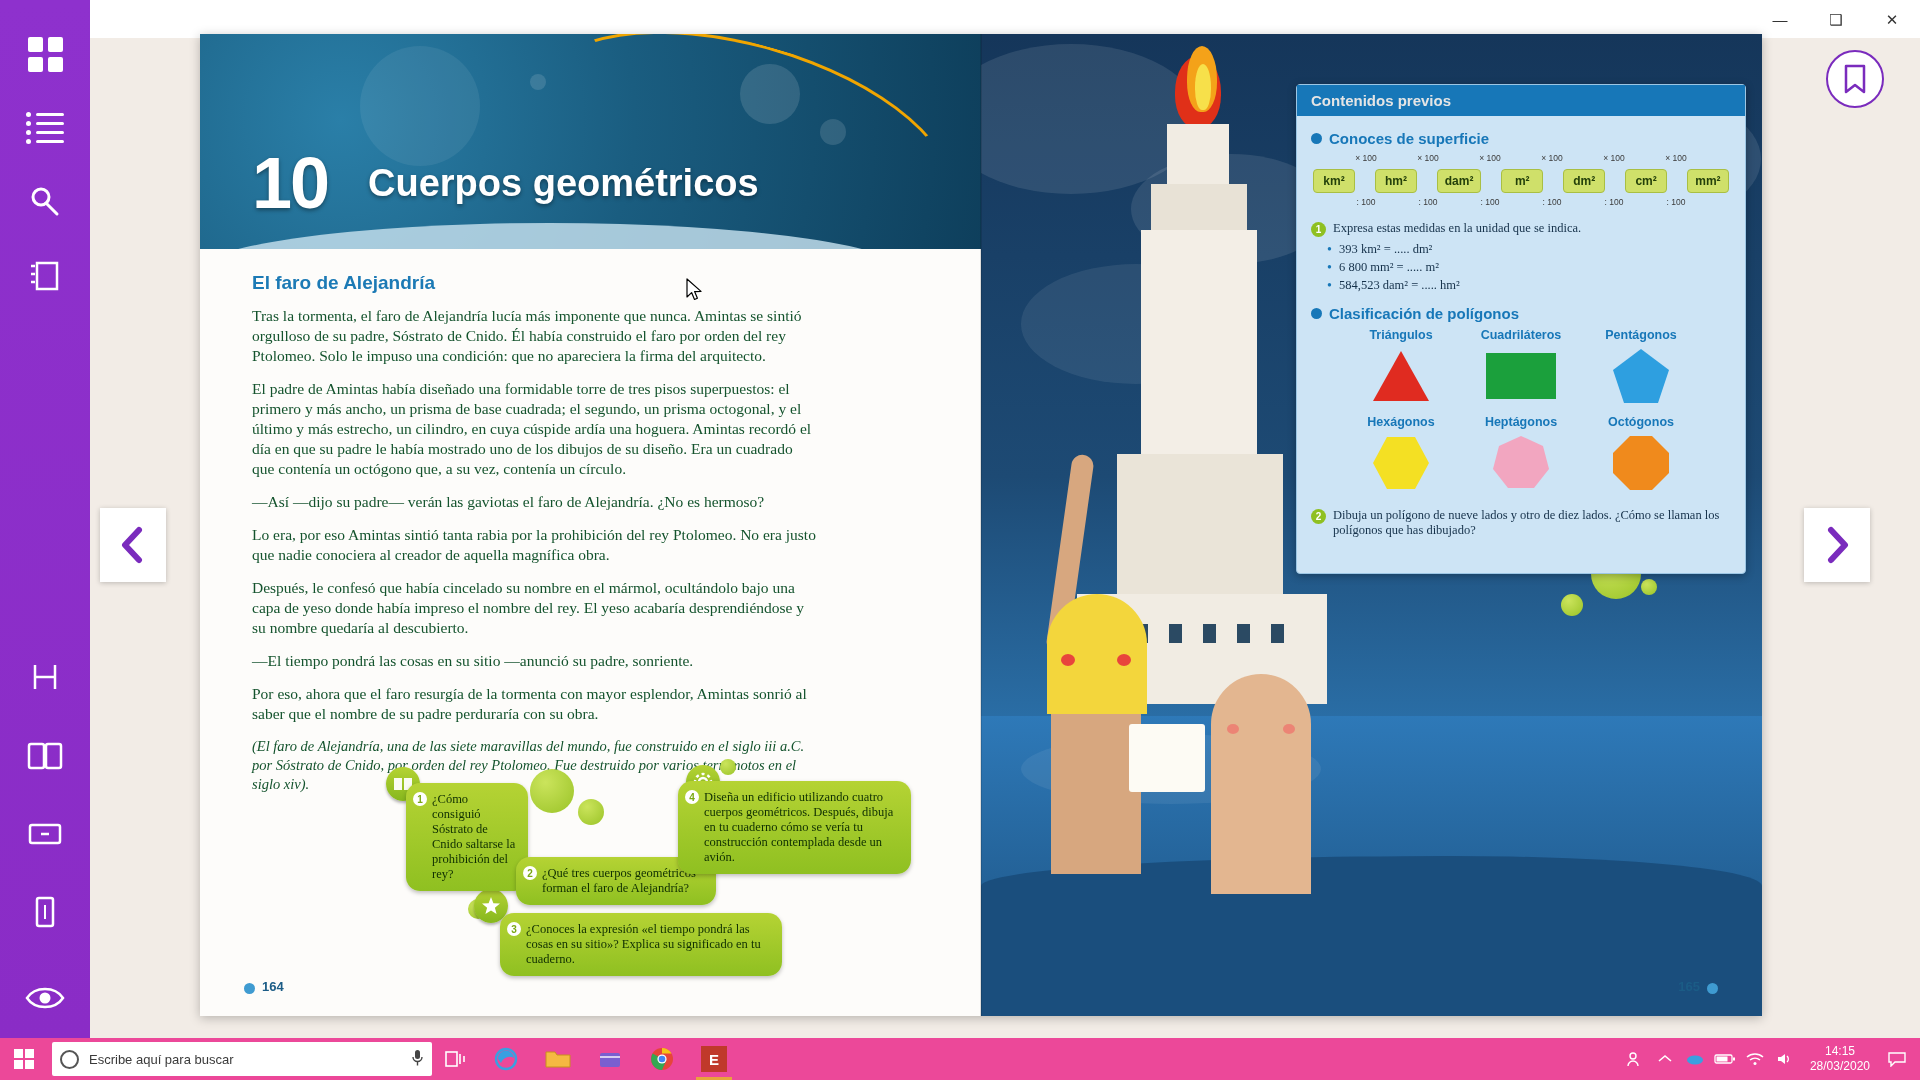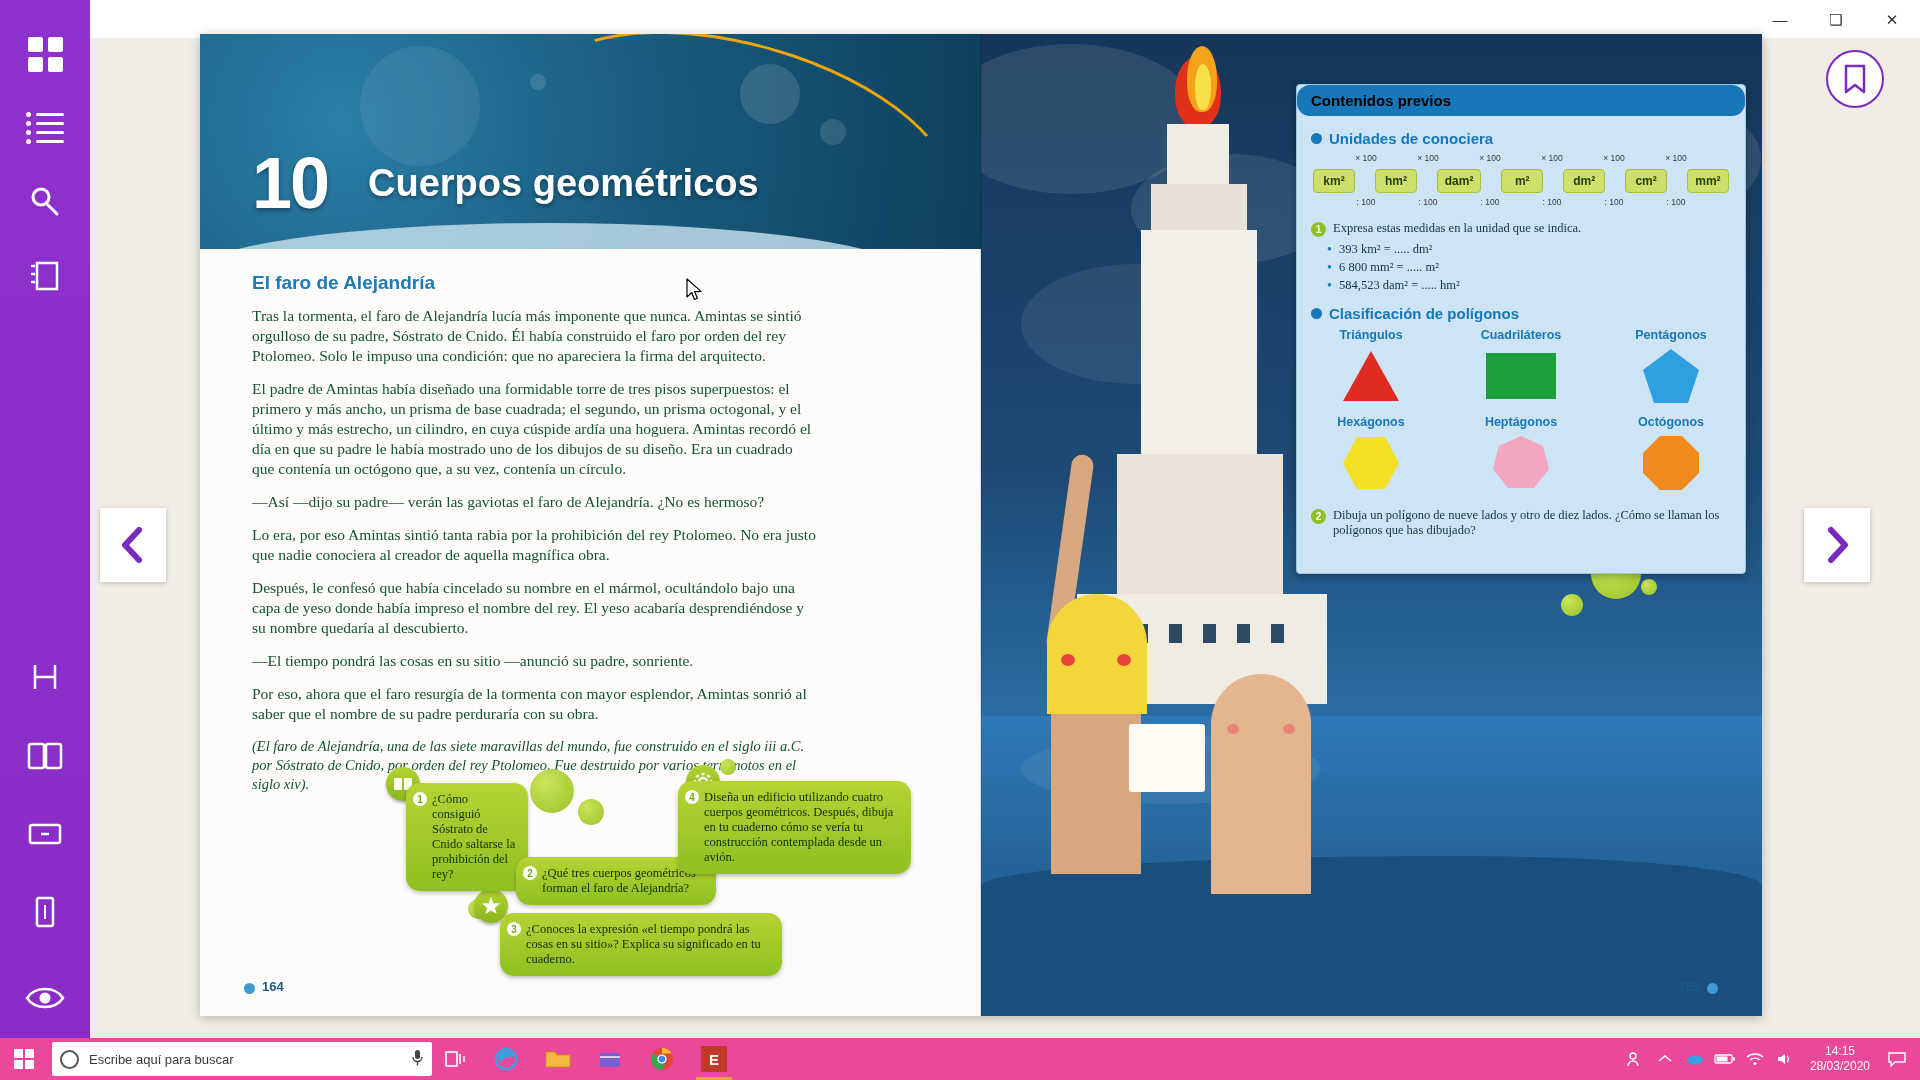--- a/index.html
+++ b/index.html
@@ -129,43 +129,42 @@
   .flame { position: absolute; background: #ef3b26; border-radius: 50% 50% 45% 45%; }
   .person { position: absolute; background: #d6a983; border-radius: 40px; }
 
   
   .panel {
     position: absolute; left: 315px; top: 50px; width: 450px; min-height: 490px;
     background: #cde4f5; border: 1px solid #9cc6e4; border-radius: 4px;
     box-shadow: 0 2px 8px rgba(0,0,0,.3);
   }
   .panel-head {
-    background: #1777b8; color: #000000; font-size: 15px; font-weight: bold;
+    background: #1777b8; color: #e5e5e5; font-size: 15px; font-weight: bold;
     padding: 7px 14px;
-    border-radius: 13px;
   }
   .panel-body { padding: 10px 14px 14px 14px; }
   .p-sub { color: #1777b8; font-size: 15px; font-weight: bold; margin: 4px 0 6px 0; display:flex; align-items:center; gap:7px;}
   .p-sub .dot { width: 11px; height: 11px; border-radius: 50%; background: #1777b8; display:inline-block; }
   .units { display: flex; justify-content: space-between; align-items: center; margin: 6px 2px 4px 2px; }
   .unit {
     background: #cfe06a; border: 1px solid #a9bf43; border-radius: 4px;
     font-size: 12px; font-weight: bold; color: #24400a; padding: 4px 7px; min-width: 42px; text-align: center;
   }
   .unitrow-top, .unitrow-bot { display: flex; justify-content: space-around; font-size: 8.5px; color: #3b3b3b; padding: 0 24px; }
   .ex-line { display:flex; gap:7px; align-items:flex-start; font-size: 12.5px; color:#15314a; margin-top:7px; font-family:"Liberation Serif", serif;}
   .ex-num {
     width: 15px; height: 15px; border-radius: 50%; background: #8fc021; color:#fff;
     font-size: 10px; font-weight: bold; display:flex; align-items:center; justify-content:center; flex:none; margin-top:1px;
     font-family: "Liberation Sans", sans-serif;
   }
   .bullets { margin: 5px 0 6px 16px; font-family: "Liberation Serif", serif; font-size: 12.5px; color: #15314a; }
   .bullets li { list-style: none; margin: 3px 0; position: relative; padding-left: 12px; }
   .bullets li:before { content: "•"; position: absolute; left: 0; color: #1777b8; font-size: 14px; }
-  .polyrow { display: flex; justify-content: space-between; text-align: center; margin-top: 6px; }
+  .polyrow { display: flex; justify-content: center; text-align: center; margin-top: 6px; }
   .polycell { width: 120px; }
   .polylabel { color: #1777b8; font-size: 12.5px; font-weight: bold; margin-bottom: 5px; }
   .shape { height: 58px; display: flex; align-items: center; justify-content: center; }
 
   
   .navbtn {
     position: absolute; width: 66px; height: 74px; background: #fff;
     display: flex; align-items: center; justify-content: center;
     box-shadow: 0 1px 5px rgba(0,0,0,.22); color: #7a2bbd;
   }
@@ -428,21 +427,21 @@
         <div class="blob" style="left:580px;top:560px;width:22px;height:22px;"></div>
         <div class="blob" style="left:660px;top:545px;width:16px;height:16px;"></div>
       </div>
 
       <div class="panel">
         <div class="panel-head">Contenidos previos</div>
         <div class="panel-body">
 
           <div class="p-sub">
             <span class="dot"></span>
-            <span>Unidades de conociera</span>
+            <span>Conoces de superficie</span>
           </div>
 
           <div class="unitrow-top">
             <span>× 100</span>
             <span>× 100</span>
             <span>× 100</span>
             <span>× 100</span>
             <span>× 100</span>
             <span>× 100</span>
           </div>

